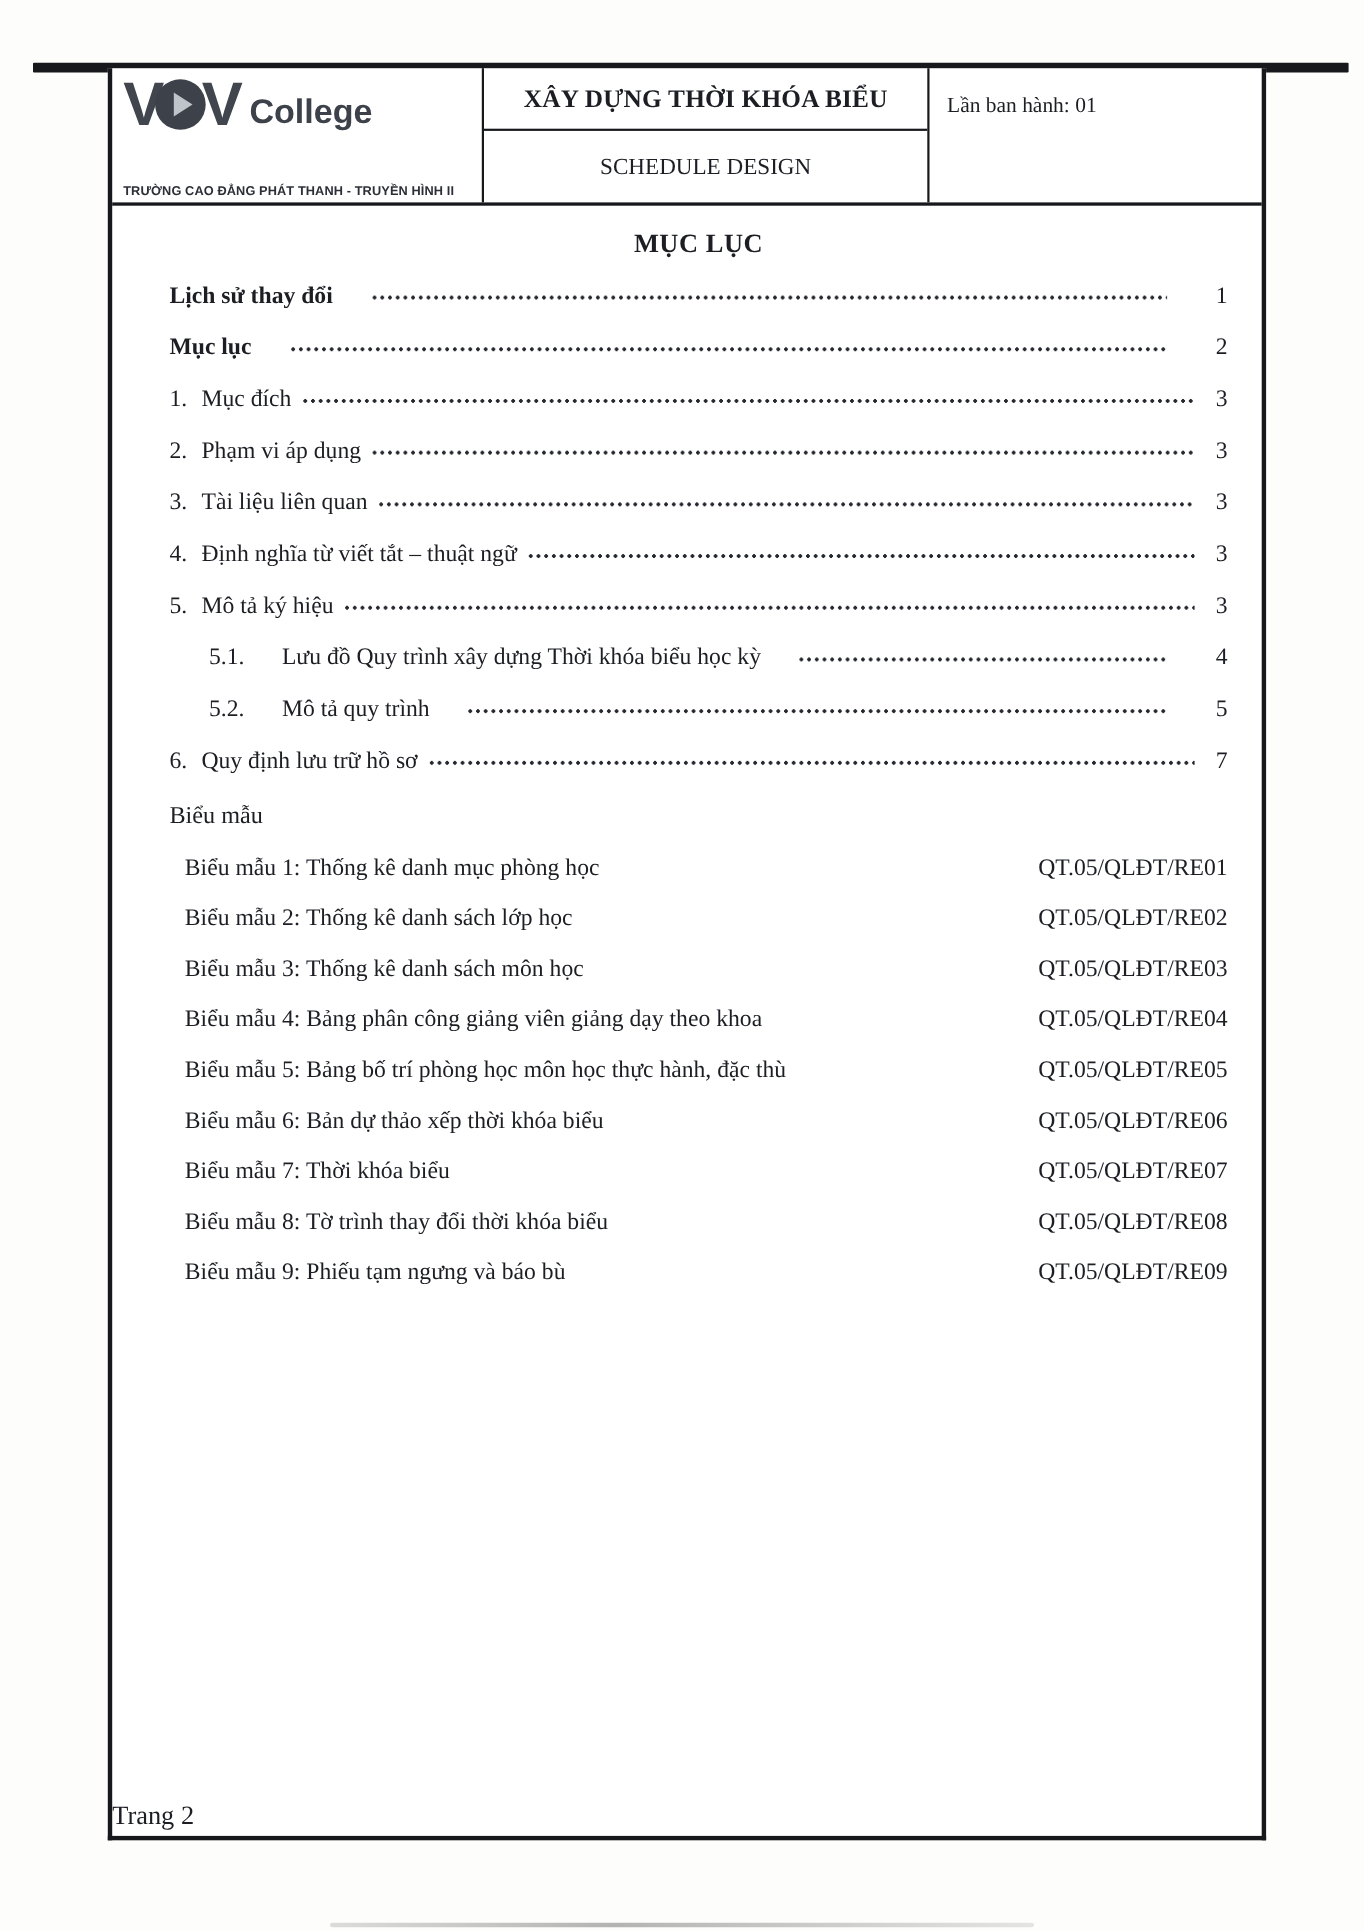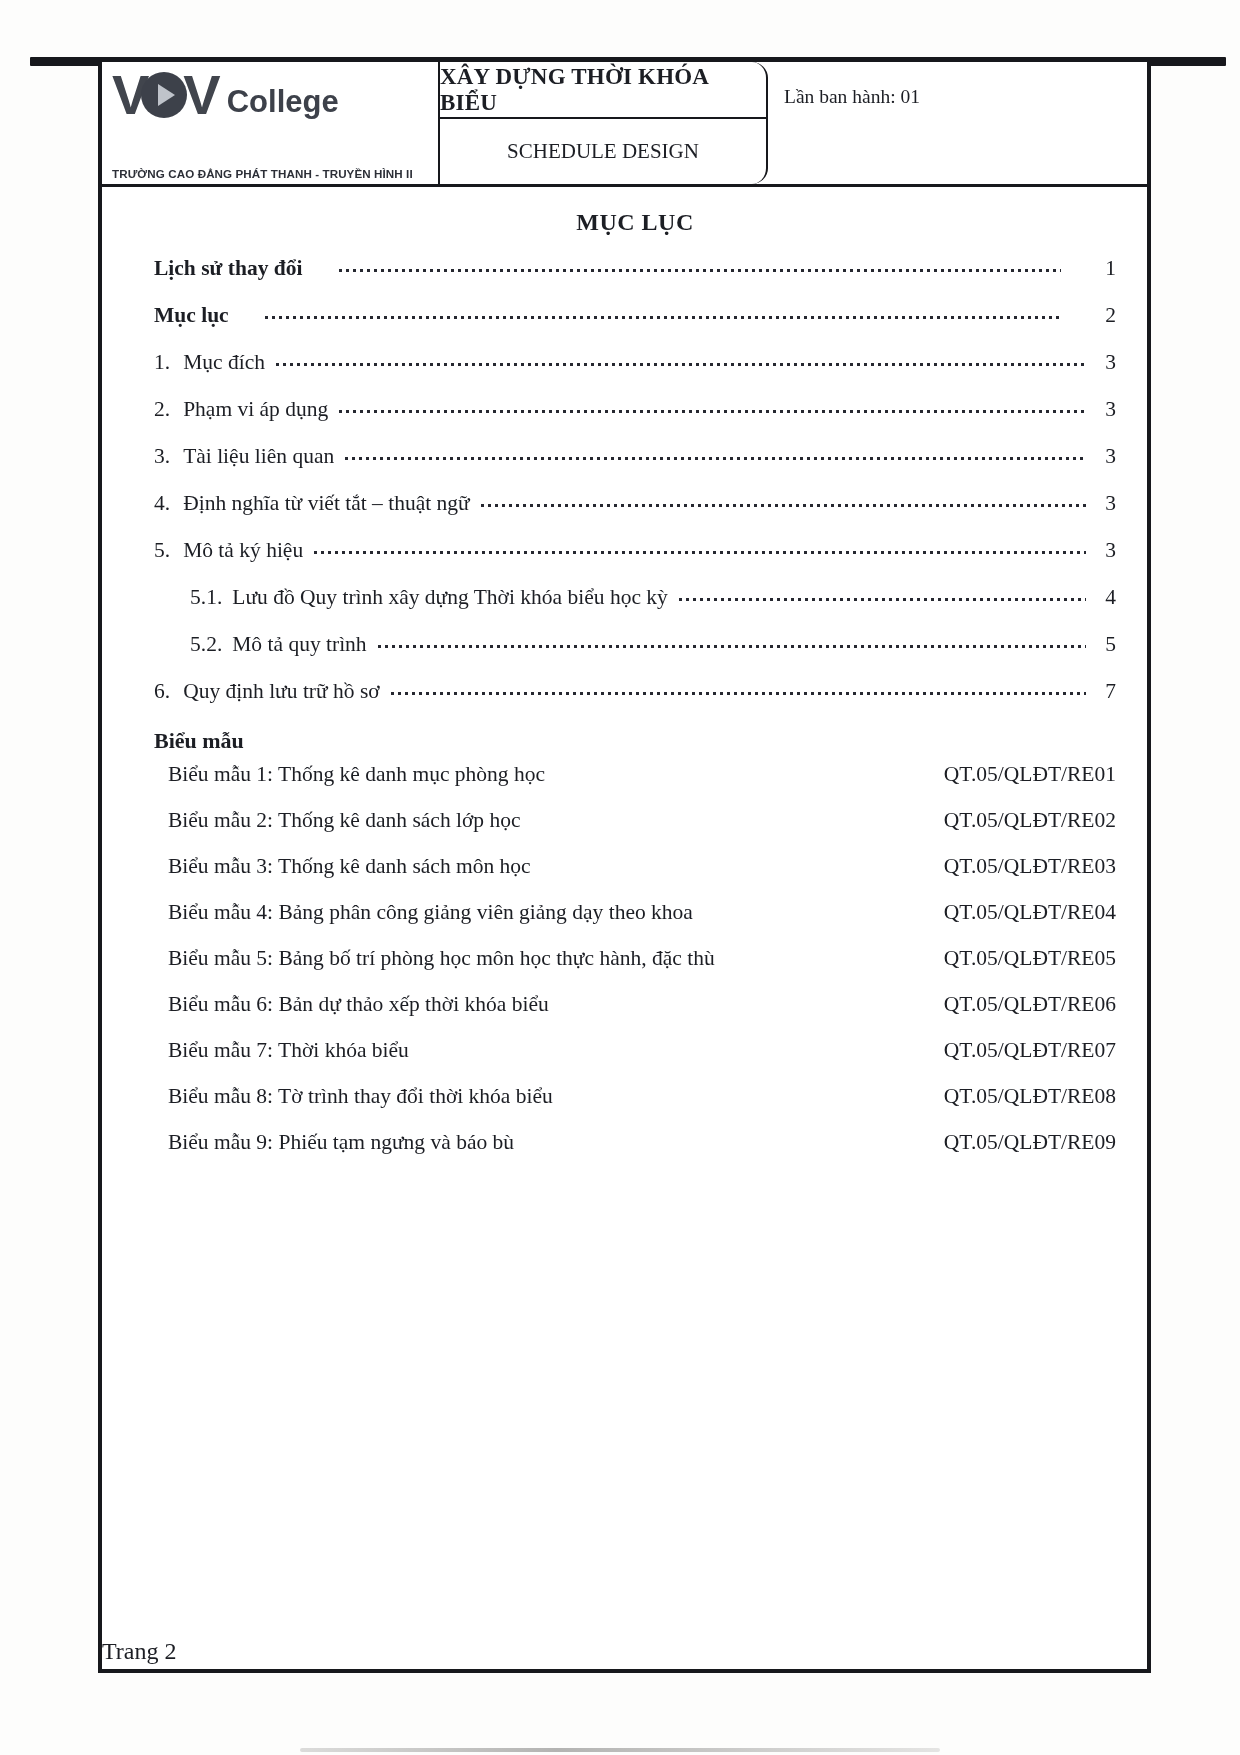--- a/index.html
+++ b/index.html
@@ -47,22 +47,22 @@
   }
   .logo-college{
     font-family:"Liberation Sans","DejaVu Sans",sans-serif;
     font-size:31px;font-weight:700;color:#3d414a;margin-left:10px;margin-top:14px;
   }
   .logo-sub{
     font-family:"Liberation Sans","DejaVu Sans",sans-serif;
     font-size:11.6px;font-weight:700;color:#2c2f37;letter-spacing:.1px;white-space:nowrap;
   }
   .hdr-title-cell{
-    width:328px;box-sizing:border-box;border-right:2px solid #17181c;
-    display:flex;flex-direction:column;border-radius:16px;
+    width:405px;box-sizing:border-box;border-right:2px solid #17181c;
+    display:flex;flex-direction:column;
   }
   .hdr-title-vi{
     flex:0 0 55px;display:flex;align-items:center;justify-content:center;
     border-bottom:2px solid #17181c;
     font-size:23px;font-weight:700;letter-spacing:.2px;
   }
   .hdr-title-en{
     flex:1;display:flex;align-items:center;justify-content:center;
     font-size:21px;
   }
@@ -74,31 +74,31 @@
   .content{padding:12px 31px 0 52px;}
   .toc-title{
     text-align:center;font-size:24px;font-weight:700;letter-spacing:.5px;
     margin:10px 0 22px 0;
   }
   .toc-row{
     display:flex;align-items:baseline;
     font-size:21.5px;line-height:1;margin-bottom:25.5px;
   }
   .toc-row.bold{font-weight:700;gap:25px;}
-  .toc-row.sub{padding-left:36px;}
+  .toc-row.sub{padding-left:36px;gap:24px;}
   .toc-num{margin-right:13px;}
   .toc-row.sub .toc-num{margin-right:10px;}
   .dots{
     flex:1 1 auto;height:9px;margin:0 4px 0 9px;
     background-image:radial-gradient(circle,#262830 1.5px,transparent 1.9px);
     background-size:7px 9px;background-repeat:repeat-x;background-position:left bottom;
   }
   .toc-page{width:26px;text-align:right;font-weight:400;}
   
-  .forms-heading{font-size:22px;font-weight:700;margin:2px 0 10px 0;}
+  .forms-heading{font-size:22px;font-weight:400;margin:2px 0 24px 0;}
   .form-row{
     display:flex;justify-content:space-between;align-items:flex-start;
     font-size:21.5px;line-height:1;margin-bottom:24.5px;padding-left:14px;
   }
   .form-code{white-space:nowrap;}
   
   .footer{
     position:absolute;left:0;right:0;bottom:4px;
     font-size:24px;
   }

